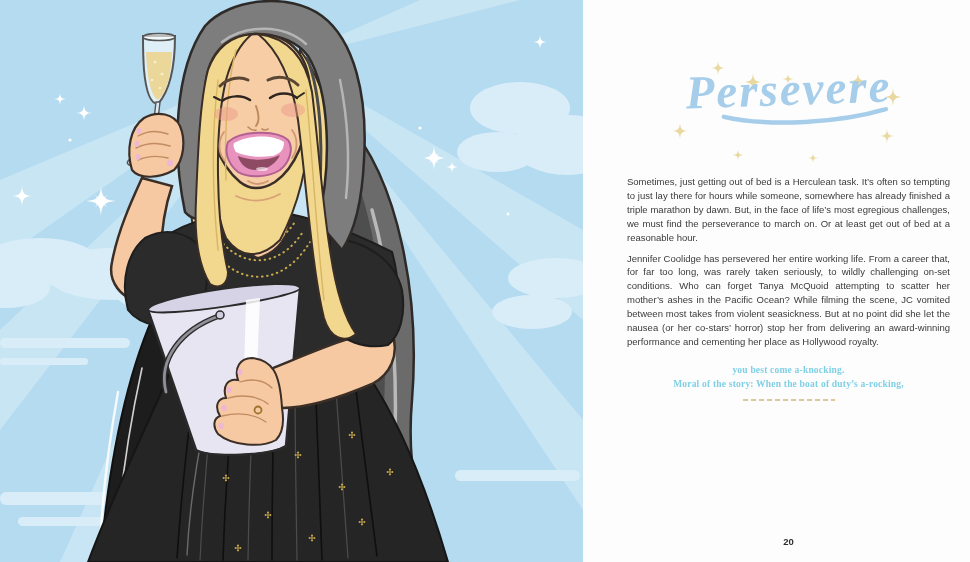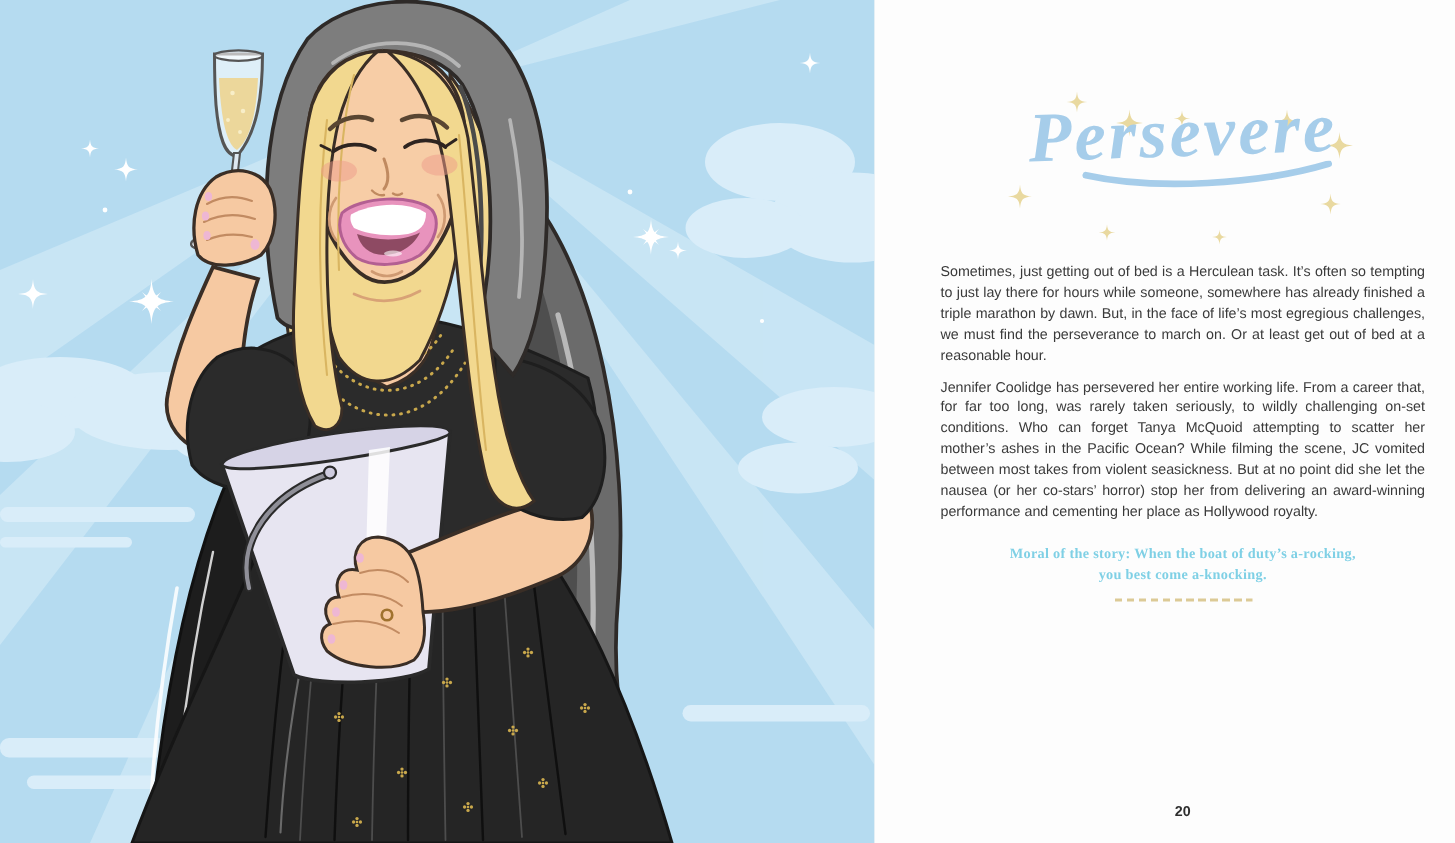--- a/index.html
+++ b/index.html
@@ -302,21 +302,21 @@
     <div class="content">
       <h1 class="title">Persevere</h1>
       <svg class="swoosh" width="170" height="16" viewBox="0 0 170 16">
         <path d="M4,4 C50,16 120,14 166,2" fill="none" stroke="#a6cdea" stroke-width="4.5" stroke-linecap="round"></path>
       </svg>
 
       <p class="body first">Sometimes, just getting out of bed is a Herculean task. It’s often so tempting to just lay there for hours while someone, somewhere has already finished a triple marathon by dawn. But, in the face of life’s most egregious challenges, we must find the perseverance to march on. Or at least get out of bed at a reasonable hour.</p>
       <p class="body">Jennifer Coolidge has persevered her entire working life. From a career that, for far too long, was rarely taken seriously, to wildly challenging on-set conditions. Who can forget Tanya McQuoid attempting to scatter her mother’s ashes in the Pacific Ocean? While filming the scene, JC vomited between most takes from violent seasickness. But at no point did she let the nausea (or her co-stars’ horror) stop her from delivering an award-winning performance and cementing her place as Hollywood royalty.</p>
 
       <div class="moral">
+        <div>you best come a-knocking.</div>
         <div>Moral of the story: When the boat of duty’s a-rocking,</div>
-        <div>you best come a-knocking.</div>
         <div class="moral-divider"></div>
       </div>
 
       <div class="pagenum">20</div>
     </div>
   </div>
 </div>
 
 </body></html>

